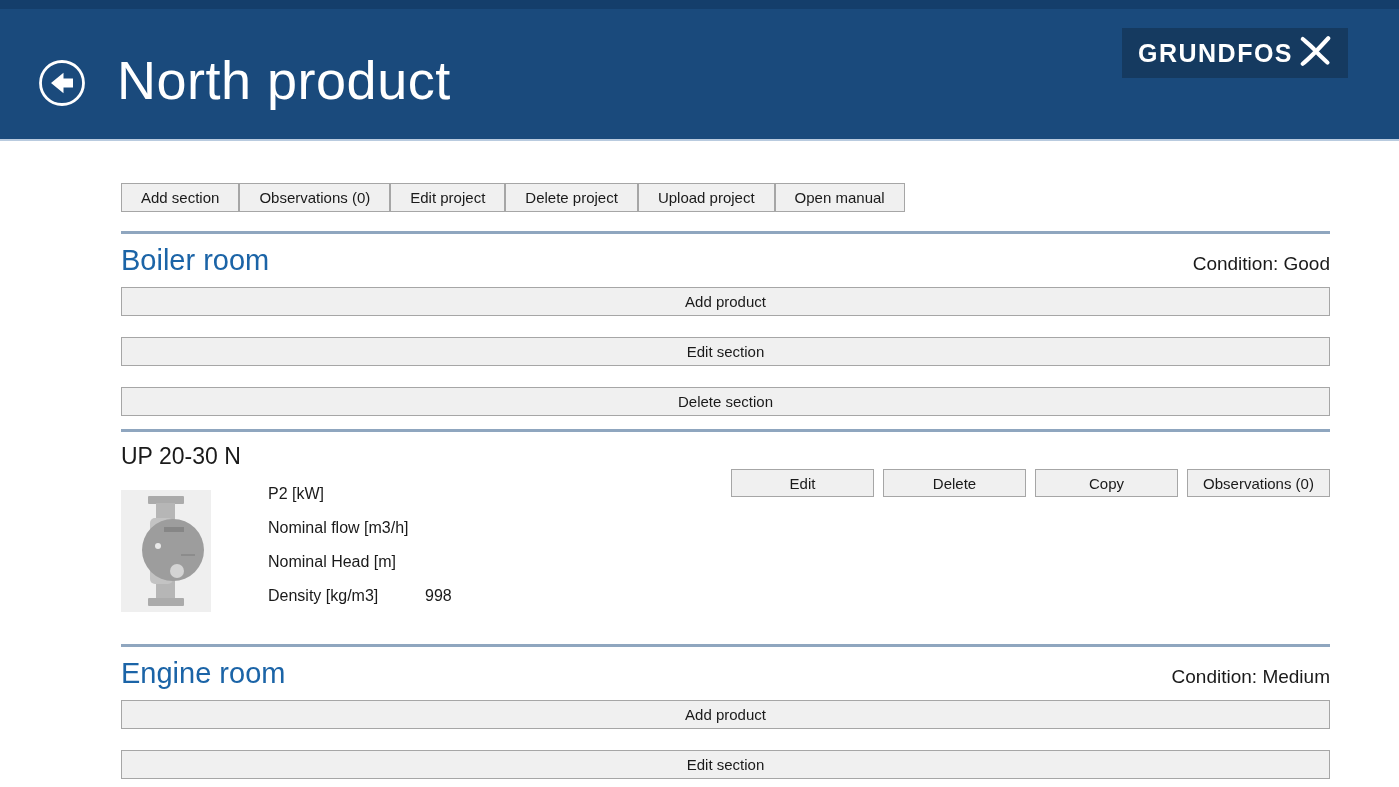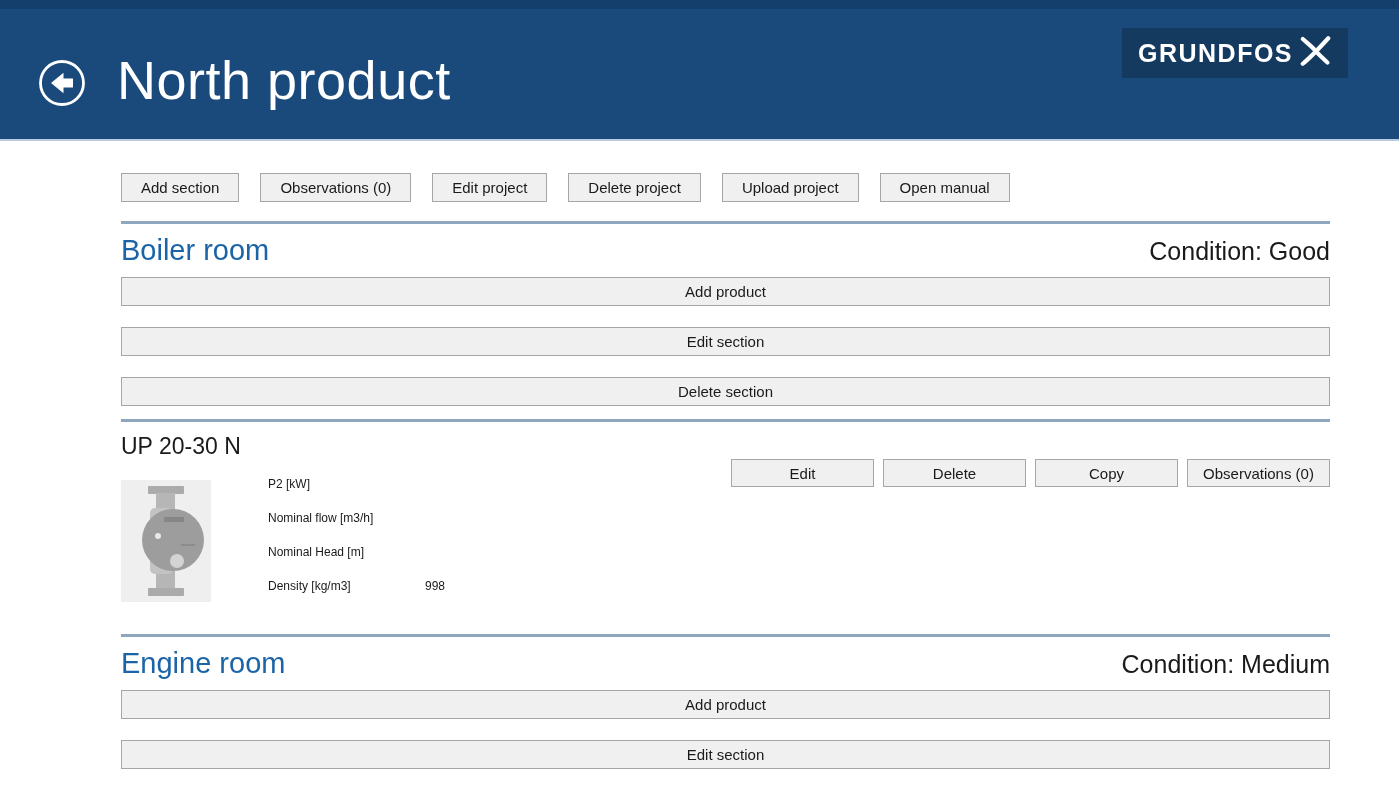--- a/index.html
+++ b/index.html
@@ -91,54 +91,54 @@
     border: 1px solid var(--button-border);
     color: var(--text);
     font-family: inherit;
     font-size: 15px;
     height: 29px;
     padding: 0 19px;
     cursor: pointer;
     white-space: nowrap;
   }
 
-  .toolbar { margin-top: 32px; display: flex; gap: 21px; }
+  .toolbar { margin-top: 42px; display: flex; }
 
   .divider { height: 3px; background: var(--divider); }
   .divider.d1 { margin-top: 19px; }
   .divider.d2 { margin-top: 13px; }
   .divider.d3 { margin-top: 31px; }
 
   .section-header {
     display: flex; justify-content: space-between; align-items: baseline;
     margin-top: 8px;
   }
   .section-title {
     margin: 0;
     color: var(--accent-blue);
     font-size: 29px;
     font-weight: 400;
     line-height: 36px;
   }
-  .condition { font-size: 25px; color: var(--text); }
+  .condition { font-size: 19px; color: var(--text); }
 
   .section-buttons { display: flex; gap: 21px; margin-top: 9px; flex-direction: column; }
 
   
   .product { position: relative; margin-top: 9px; }
   .product-title { margin: 0; font-size: 23px; font-weight: 400; line-height: 30px; }
   .product-body { display: flex; margin-top: 6px; }
   .product-image {
     flex: 0 0 90px;
     width: 90px; height: 122px;
     margin-top: 13px;
     background: #efefef;
   }
   .specs { margin-left: 57px; }
-  .spec-row { display: flex; align-items: center; height: 34px; font-size: 12px; }
+  .spec-row { display: flex; align-items: center; height: 34px; font-size: 16px; }
   .spec-label { width: 157px; }
   .spec-value { }
   .actions {
     position: absolute; right: 0; top: 28px;
     display: flex; flex-direction: row; gap: 9px;
   }
   .actions .btn { width: 143px; height: 28px; padding: 0; text-align: center; }
 </style>
 </head>
 <body>

